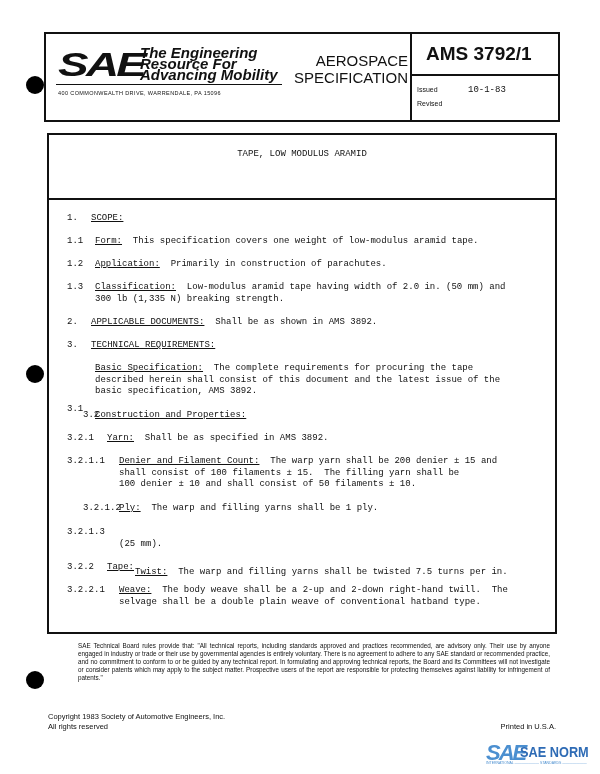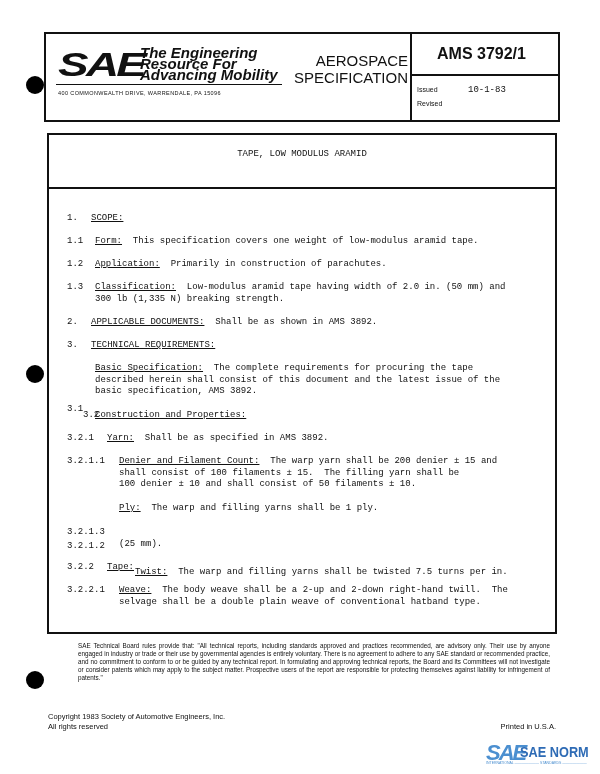--- a/index.html
+++ b/index.html
@@ -5,27 +5,27 @@
   html, body { margin:0; padding:0; background:#ffffff; }
   body { width:600px; height:774px; position:relative; overflow:hidden; color:#111; font-family:"Liberation Sans", sans-serif; }
   .hole { position:absolute; width:18px; height:18px; border-radius:50%; background:#000; }
   .hdr { position:absolute; left:44px; top:32px; width:516px; height:90px; border:2px solid #111; box-sizing:border-box; }
   .logo-cell { position:absolute; left:0; top:0; width:240px; height:86px; }
   .sae-mark { position:absolute; left:12px; top:14px; font-family:"Liberation Sans", sans-serif; font-weight:bold; font-style:italic; font-size:34px; letter-spacing:-2px; line-height:32px; transform:scaleX(1.35); transform-origin:left; }
   .tagline { position:absolute; left:94px; top:13px; font-style:italic; font-weight:bold; font-size:15px; line-height:11px; }
   .logo-rule { position:absolute; left:10px; top:50px; width:226px; border-top:1.5px solid #111; }
   .address { position:absolute; left:12px; top:56px; font-size:5.5px; letter-spacing:0.4px; }
   .ams-title { position:absolute; left:240px; top:0; width:126px; height:86px; border-right:2px solid #111; text-align:right; font-size:15px; line-height:17px; padding-top:18px; padding-right:2px; box-sizing:border-box; }
-  .ams-num-cell { position:absolute; left:366px; top:0; width:146px; height:42px; border-bottom:2px solid #111; font-weight:bold; font-size:16px; line-height:40px; padding-left:25px; box-sizing:border-box; }
+  .ams-num-cell { position:absolute; left:366px; top:0; width:146px; height:42px; border-bottom:2px solid #111; font-weight:bold; font-size:19px; line-height:40px; padding-left:14px; box-sizing:border-box; }
   .dates { position:absolute; left:366px; top:44px; width:146px; height:42px; font-size:7px; }
   .dates .lbl1 { position:absolute; left:5px; top:8px; }
   .dates .lbl2 { position:absolute; left:5px; top:22px; }
   .dates .val { position:absolute; left:56px; top:7px; font-family:"Liberation Mono", monospace; font-size:9px; }
   .frame { position:absolute; left:47px; top:133px; width:510px; height:501px; border:2px solid #111; box-sizing:border-box; }
-  .title-box { position:absolute; left:0; top:0; width:506px; height:54px; border-bottom:2px solid #111; text-align:center; font-family:"Liberation Mono", monospace; font-size:9px; line-height:11px; padding-top:14px; box-sizing:border-box; }
+  .title-box { position:absolute; left:0; top:0; width:506px; height:65px; border-bottom:2px solid #111; text-align:center; font-family:"Liberation Mono", monospace; font-size:9px; line-height:11px; padding-top:14px; box-sizing:border-box; }
   .body { position:absolute; left:0; top:54px; width:506px; font-family:"Liberation Mono", monospace; font-size:9px; line-height:11.5px; }
   .para { position:absolute; left:18px; width:480px; }
   .u { text-decoration:underline; }
   .indent { position:absolute; white-space:pre; }
   .disclaimer { position:absolute; left:78px; top:642px; width:472px; font-size:6.3px; line-height:8px; text-align:justify; }
   .copy { position:absolute; left:48px; top:712px; font-size:7.5px; line-height:10px; }
   .printed { position:absolute; right:44px; top:722px; font-size:7.5px; }
   .wm { position:absolute; left:486px; top:740px; height:28px; }
   .wm .logo { position:absolute; left:0; top:0; font-weight:bold; font-style:italic; font-size:22px; color:#4b8fd0; letter-spacing:-2px; }
   .wm .norm { position:absolute; left:34px; top:3px; font-weight:bold; font-size:15px; color:#2e6bb5; white-space:nowrap; transform:scaleX(0.85); transform-origin:left; }
@@ -116,21 +116,21 @@
     </div>
 
     <div class="para" style="top:267px;">
       <span class="indent" style="left:0;">3.2.1.1</span>
       <span class="indent" style="left:52px;"><span class="u">Denier and Filament Count:</span>&nbsp;&nbsp;<span>The warp yarn shall be 200 denier ± 15 and</span></span>
       <span class="indent" style="left:52px; top:11.5px;">shall consist of 100 filaments ± 15.  The filling yarn shall be</span>
       <span class="indent" style="left:52px; top:23px;">100 denier ± 10 and shall consist of 50 filaments ± 10.</span>
     </div>
 
     <div class="para" style="top:314px;">
-      <span class="indent" style="left:0;margin-top:38px;">3.2.1.2</span>
+      <span class="indent" style="left:16px;">3.2.1.2</span>
       <span class="indent" style="left:52px;"><span class="u">Ply:</span>&nbsp;&nbsp;<span>The warp and filling yarns shall be 1 ply.</span></span>
     </div>
 
     <div class="para" style="top:338px;">
       <span class="indent" style="left:0;">3.2.1.3</span>
       <span class="indent" style="left:68px;margin-top:40px;"><span class="u">Twist:</span>&nbsp;&nbsp;<span>The warp and filling yarns shall be twisted 7.5 turns per in.</span></span>
       <span class="indent" style="left:52px; top:11.5px;">(25 mm).</span>
     </div>
 
     <div class="para" style="top:373px;">

